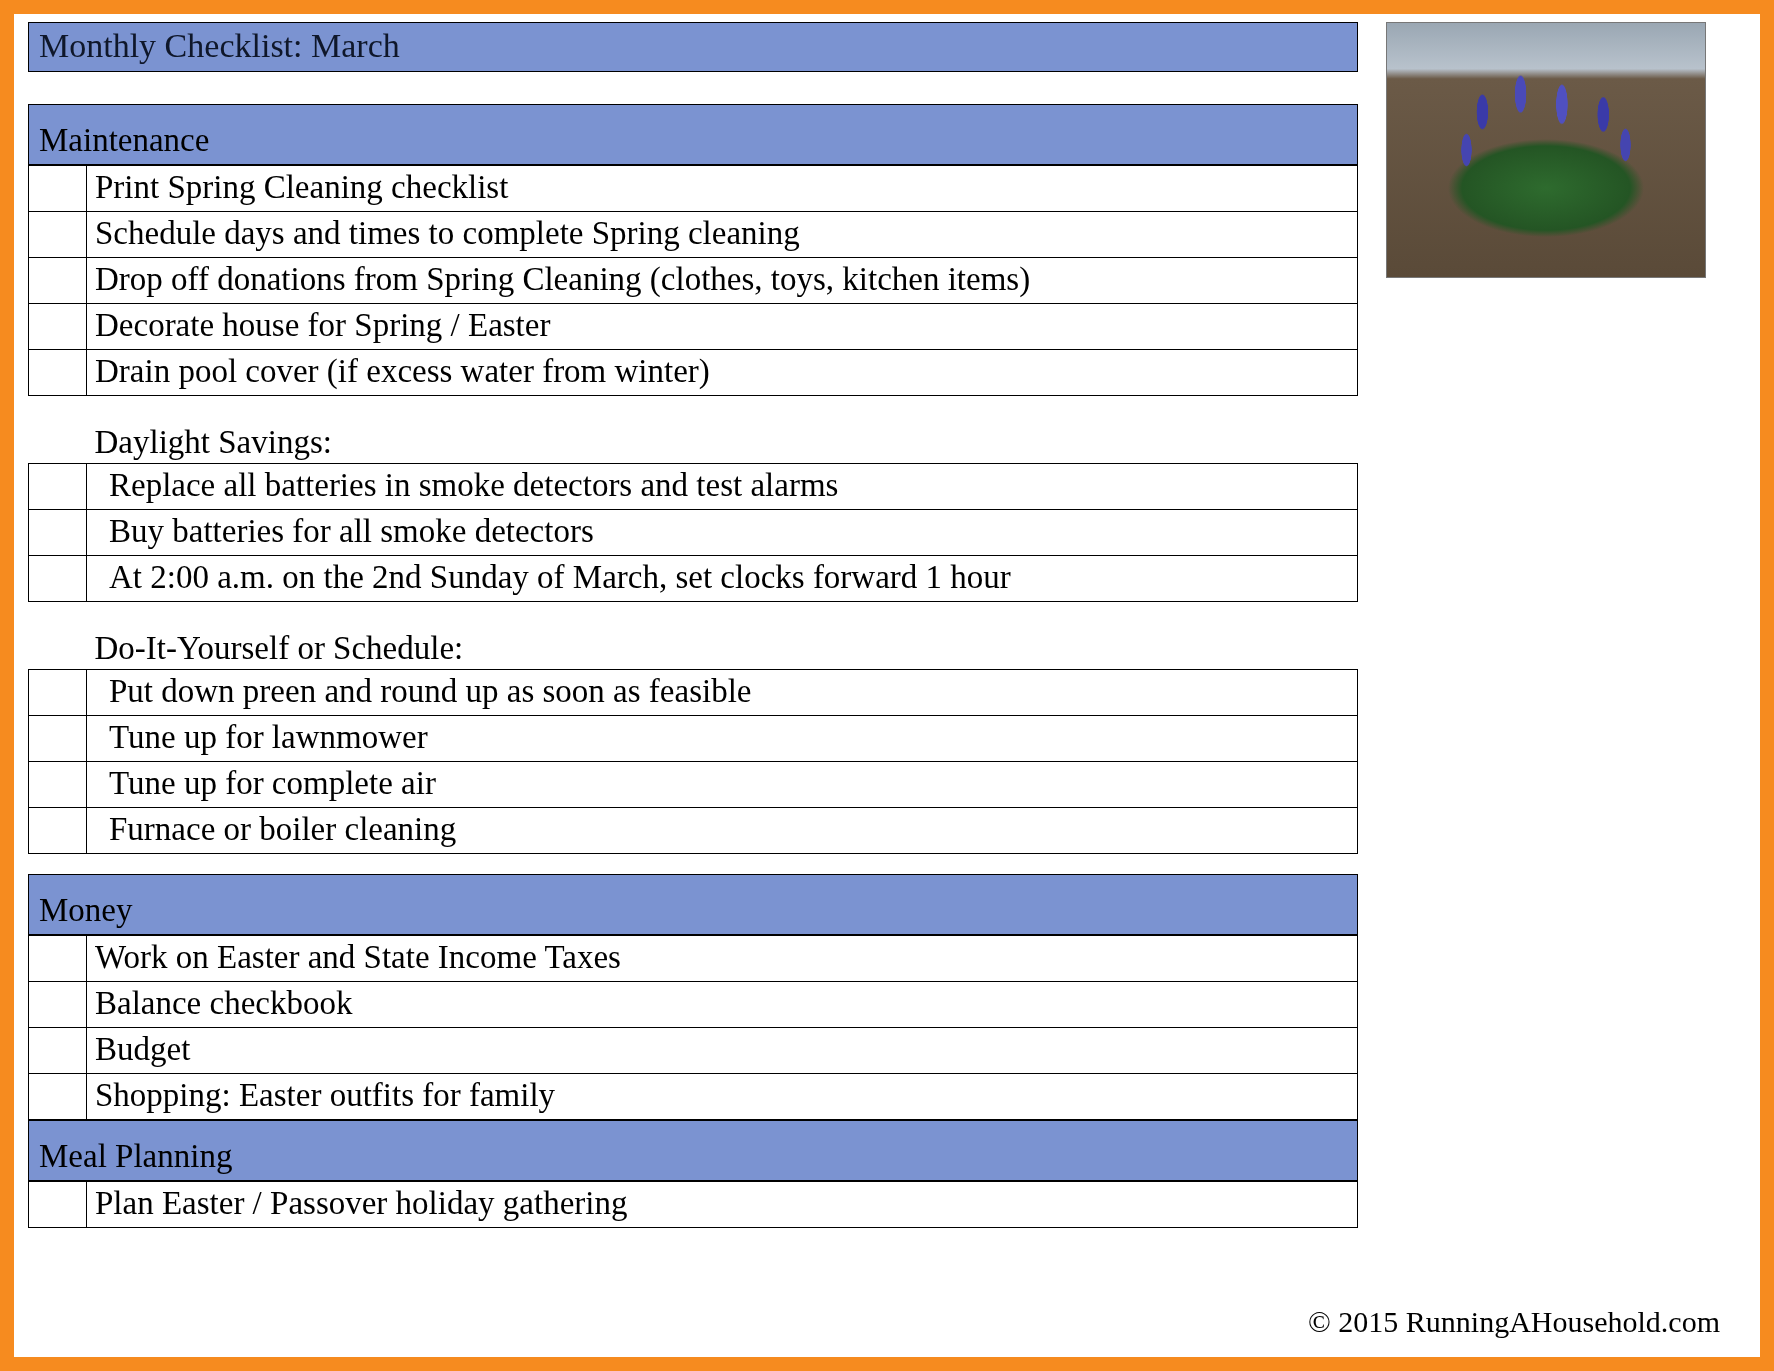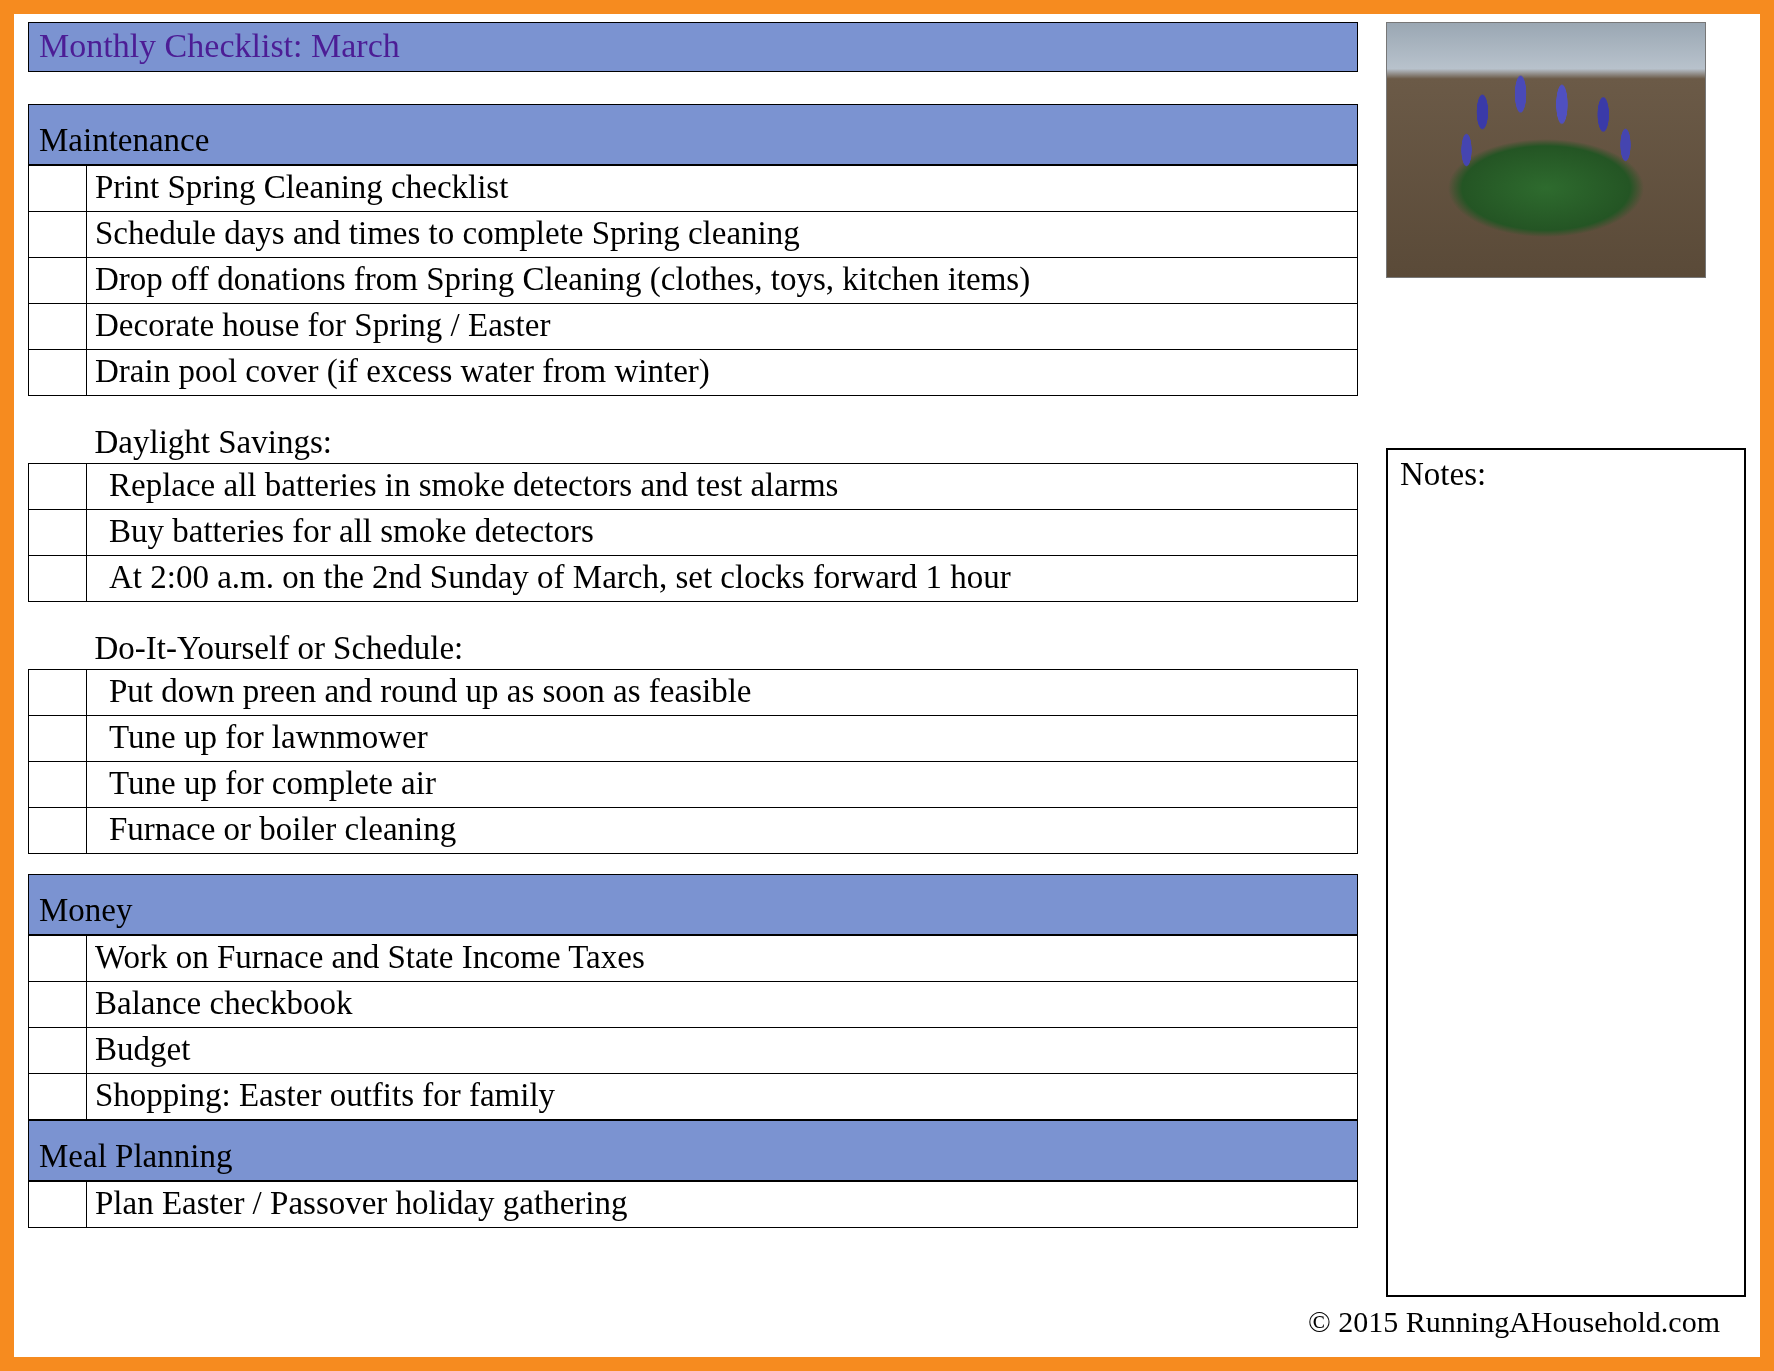--- a/index.html
+++ b/index.html
@@ -28,21 +28,21 @@
   .side-col {
     flex: 1;
     display: flex;
     flex-direction: column;
   }
   .title-bar {
     background: #7b93d1;
     border: 1px solid #000;
     font-size: 34px;
     padding: 4px 10px 6px 10px;
-    color: #4c1d95;
+    color: #0f172a;
     margin-bottom: 32px;
   }
   .section-header {
     background: #7b93d1;
     border: 1px solid #000;
     font-size: 33px;
     padding: 17px 10px 5px 10px;
     color: #000;
   }
   table.check {
@@ -172,21 +172,21 @@
       </tbody>
         </table>
 
       <div class="gap"></div>
 
       <div class="section-header">Money</div>
       <table class="check">
         <tbody>
             <tr>
               <td class="box"></td>
-              <td>Work on Furnace and State Income Taxes</td>
+              <td>Work on Easter and State Income Taxes</td>
             </tr>
         <tr>
               <td class="box"></td>
               <td>Balance checkbook</td>
             </tr>
         <tr>
               <td class="box"></td>
               <td>Budget</td>
             </tr>
         <tr>
@@ -203,19 +203,18 @@
               <td class="box"></td>
               <td>Plan Easter / Passover holiday gathering</td>
             </tr>
       </tbody>
         </table>
 
     </div>
 
     <div class="side-col">
       <div class="flower-img"></div>
-      <div class="notes-box">Notes:</div>
     </div>
 
   </div>
 
   <div class="copyright">© 2015 RunningAHousehold.com</div>
 </div>
 
 </body></html>

